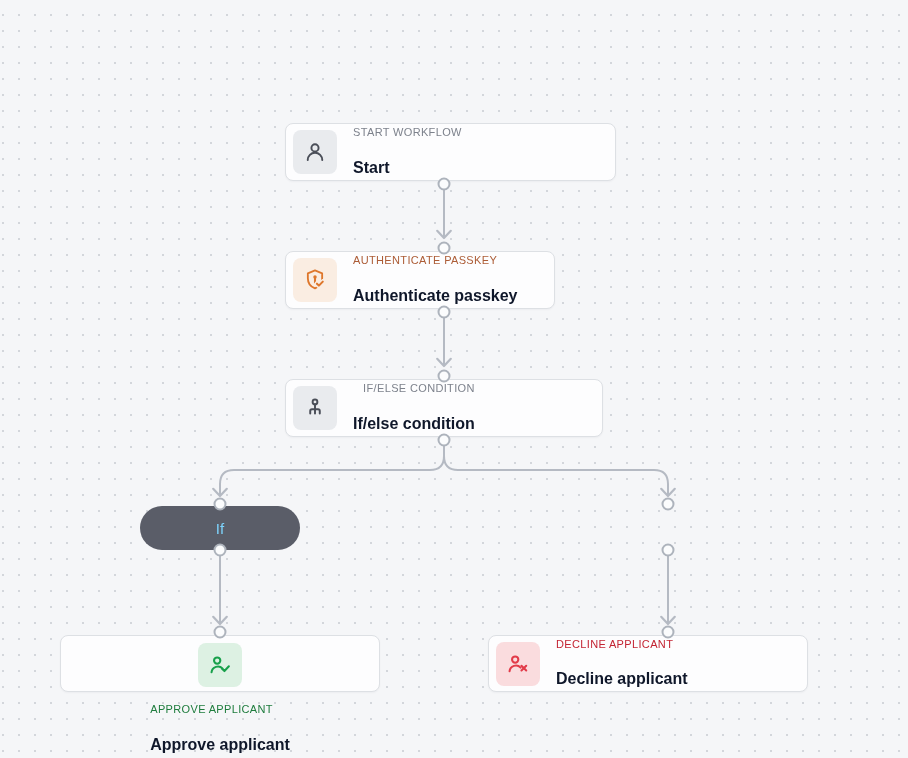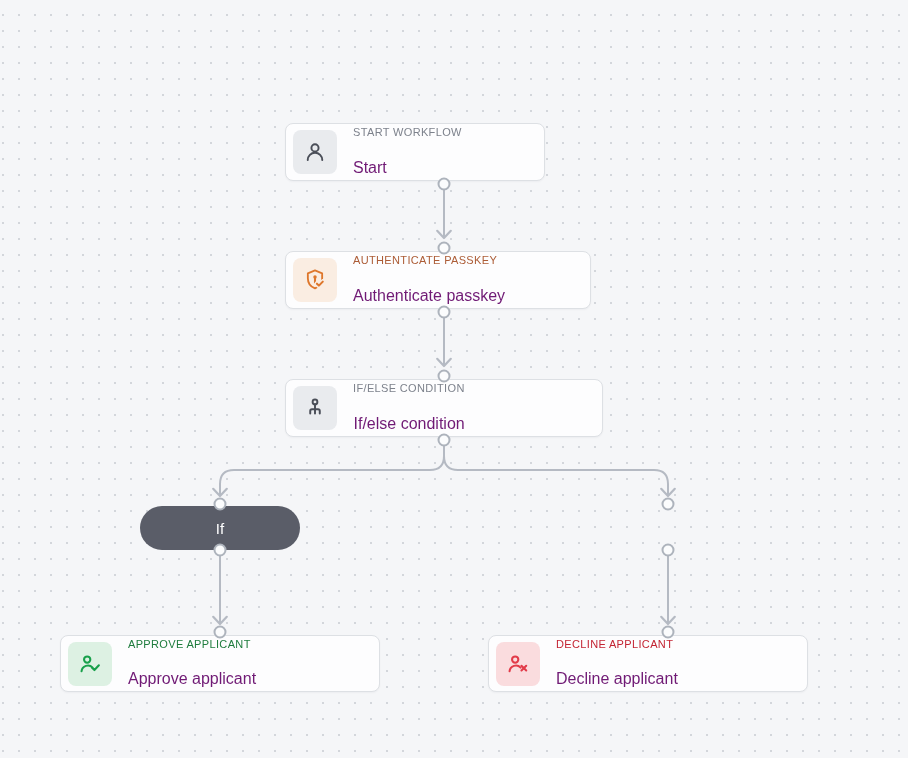--- a/index.html
+++ b/index.html
@@ -33,52 +33,52 @@
   .orange  .icon-sq{background:#FAEDE2;}
   .green   .icon-sq{background:#DDF1E3;}
   .red     .icon-sq{background:#FADCDE;}
   .card-text{display:flex;flex-direction:column;justify-content:center;line-height:1.25;}
   .eyebrow{
     font-size:11px;letter-spacing:.35px;color:#7D828C;
   }
   .orange .eyebrow{color:#AC5C36;}
   .green  .eyebrow{color:#1E7C3D;}
   .red    .eyebrow{color:#C32433;}
-  .title{font-size:16px;color:#701a75;margin-top:18px;}
+  .title{font-size:16px;color:#0f172a;margin-top:18px;font-weight:bold;}
   .pill{
     position:absolute;
     width:160px;height:44px;
     background:#5A5D68;
     border-radius:22px;
     display:flex;align-items:center;justify-content:center;
-    color:#ffffff;font-size:15px;
+    color:#7dd3fc;font-size:15px;
     cursor:pointer;
   }
   .edges{position:absolute;left:0;top:0;width:908px;height:758px;pointer-events:none;}
   .edges circle{pointer-events:auto;cursor:crosshair;}
 </style>
 </head>
 <body>
 
 <div class="canvas">
 
-  <div class="card neutral" style="left:285px;top:123px;width:260px;">
+  <div class="card neutral" style="left:285px;top:123px;width:331px;">
     <div class="icon-sq">
       <svg width="26" height="26" viewBox="0 0 24 24" fill="none" stroke="#4A4E58" stroke-width="1.8" stroke-linecap="round">
         <circle cx="12" cy="8.2" r="3.3"></circle>
         <path d="M5.3 19.4 a6.7 6.7 0 0 1 13.4 0"></path>
       </svg>
     </div>
     <div class="card-text">
       <div class="eyebrow">START WORKFLOW</div>
       <div class="title">Start</div>
     </div>
   </div>
 
-  <div class="card orange" style="left:285px;top:251px;width:306px;">
+  <div class="card orange" style="left:285px;top:251px;width:270px;">
     <div class="icon-sq">
       <svg width="26" height="26" viewBox="0 0 24 24" fill="none" stroke="#DE772C" stroke-width="1.7" stroke-linecap="round" stroke-linejoin="round">
         <path d="M12 3.2 L18.6 5.8 V10.4 C18.6 15.2 15.9 18.3 12 19.8 C8.1 18.3 5.4 15.2 5.4 10.4 V5.8 Z"></path>
         <circle cx="12" cy="9.2" r="1.6" fill="#DE772C" stroke="none"></circle>
         <path d="M12 10.6 V14.2" stroke-width="1.9"></path>
         <path d="M13.8 15.4 L15.6 17.2 L19.2 13.5" stroke="#FAEDE2" stroke-width="4.6"></path>
         <path d="M13.8 15.4 L15.6 17.2 L19.2 13.5" stroke-width="1.9"></path>
       </svg>
     </div>
     <div class="card-text">
@@ -100,21 +100,21 @@
       <div class="eyebrow">IF/ELSE CONDITION</div>
       <div class="title">If/else condition</div>
     </div>
   </div>
 
   <div class="pill" style="left:140px;top:506px;">
     <span>If</span>
   </div>
 
 
-  <div class="card green" style="left:60px;top:635px;width:320px;height:57px;">
+  <div class="card green" style="left:60px;top:635px;width:320px;height:57px;flex-direction:column;">
     <div class="icon-sq">
       <svg width="26" height="26" viewBox="0 0 24 24" fill="none" stroke="#18A04B" stroke-width="1.9" stroke-linecap="round" stroke-linejoin="round">
         <circle cx="9.4" cy="7.9" r="2.9"></circle>
         <path d="M4.2 18.7 a5.9 5.9 0 0 1 10.2 -3.4"></path>
         <path d="M13.9 15.4 L16.1 17.6 L20.2 13.2"></path>
       </svg>
     </div>
     <div class="card-text">
       <div class="eyebrow">APPROVE APPLICANT</div>
       <div class="title">Approve applicant</div>

